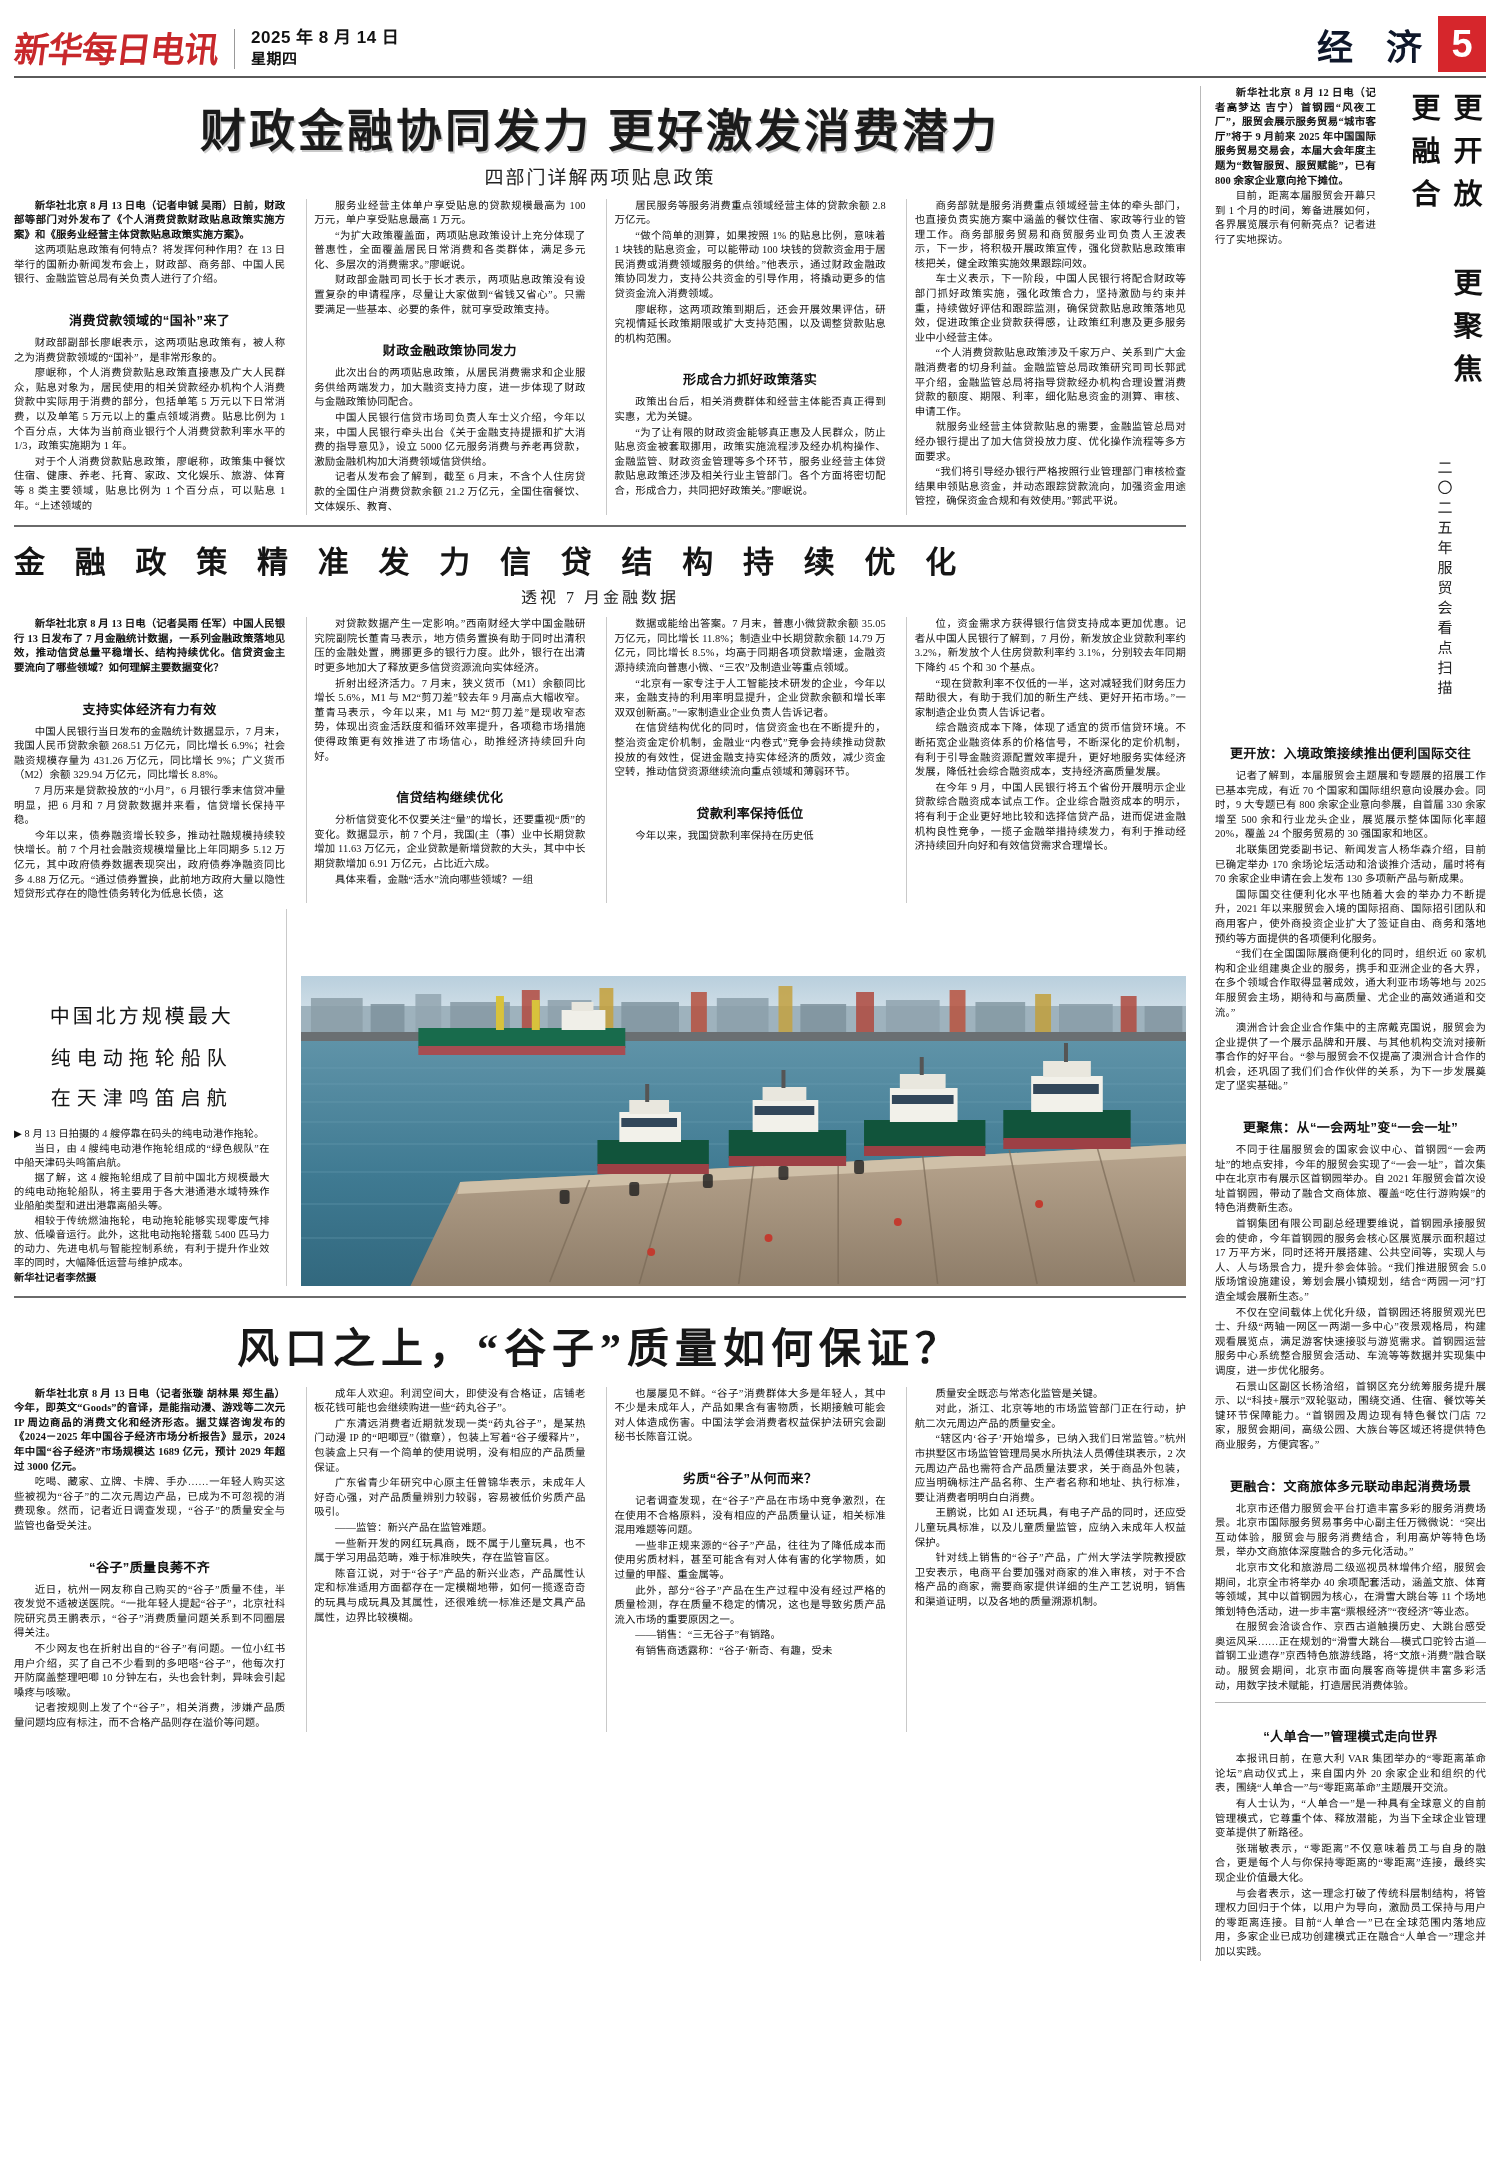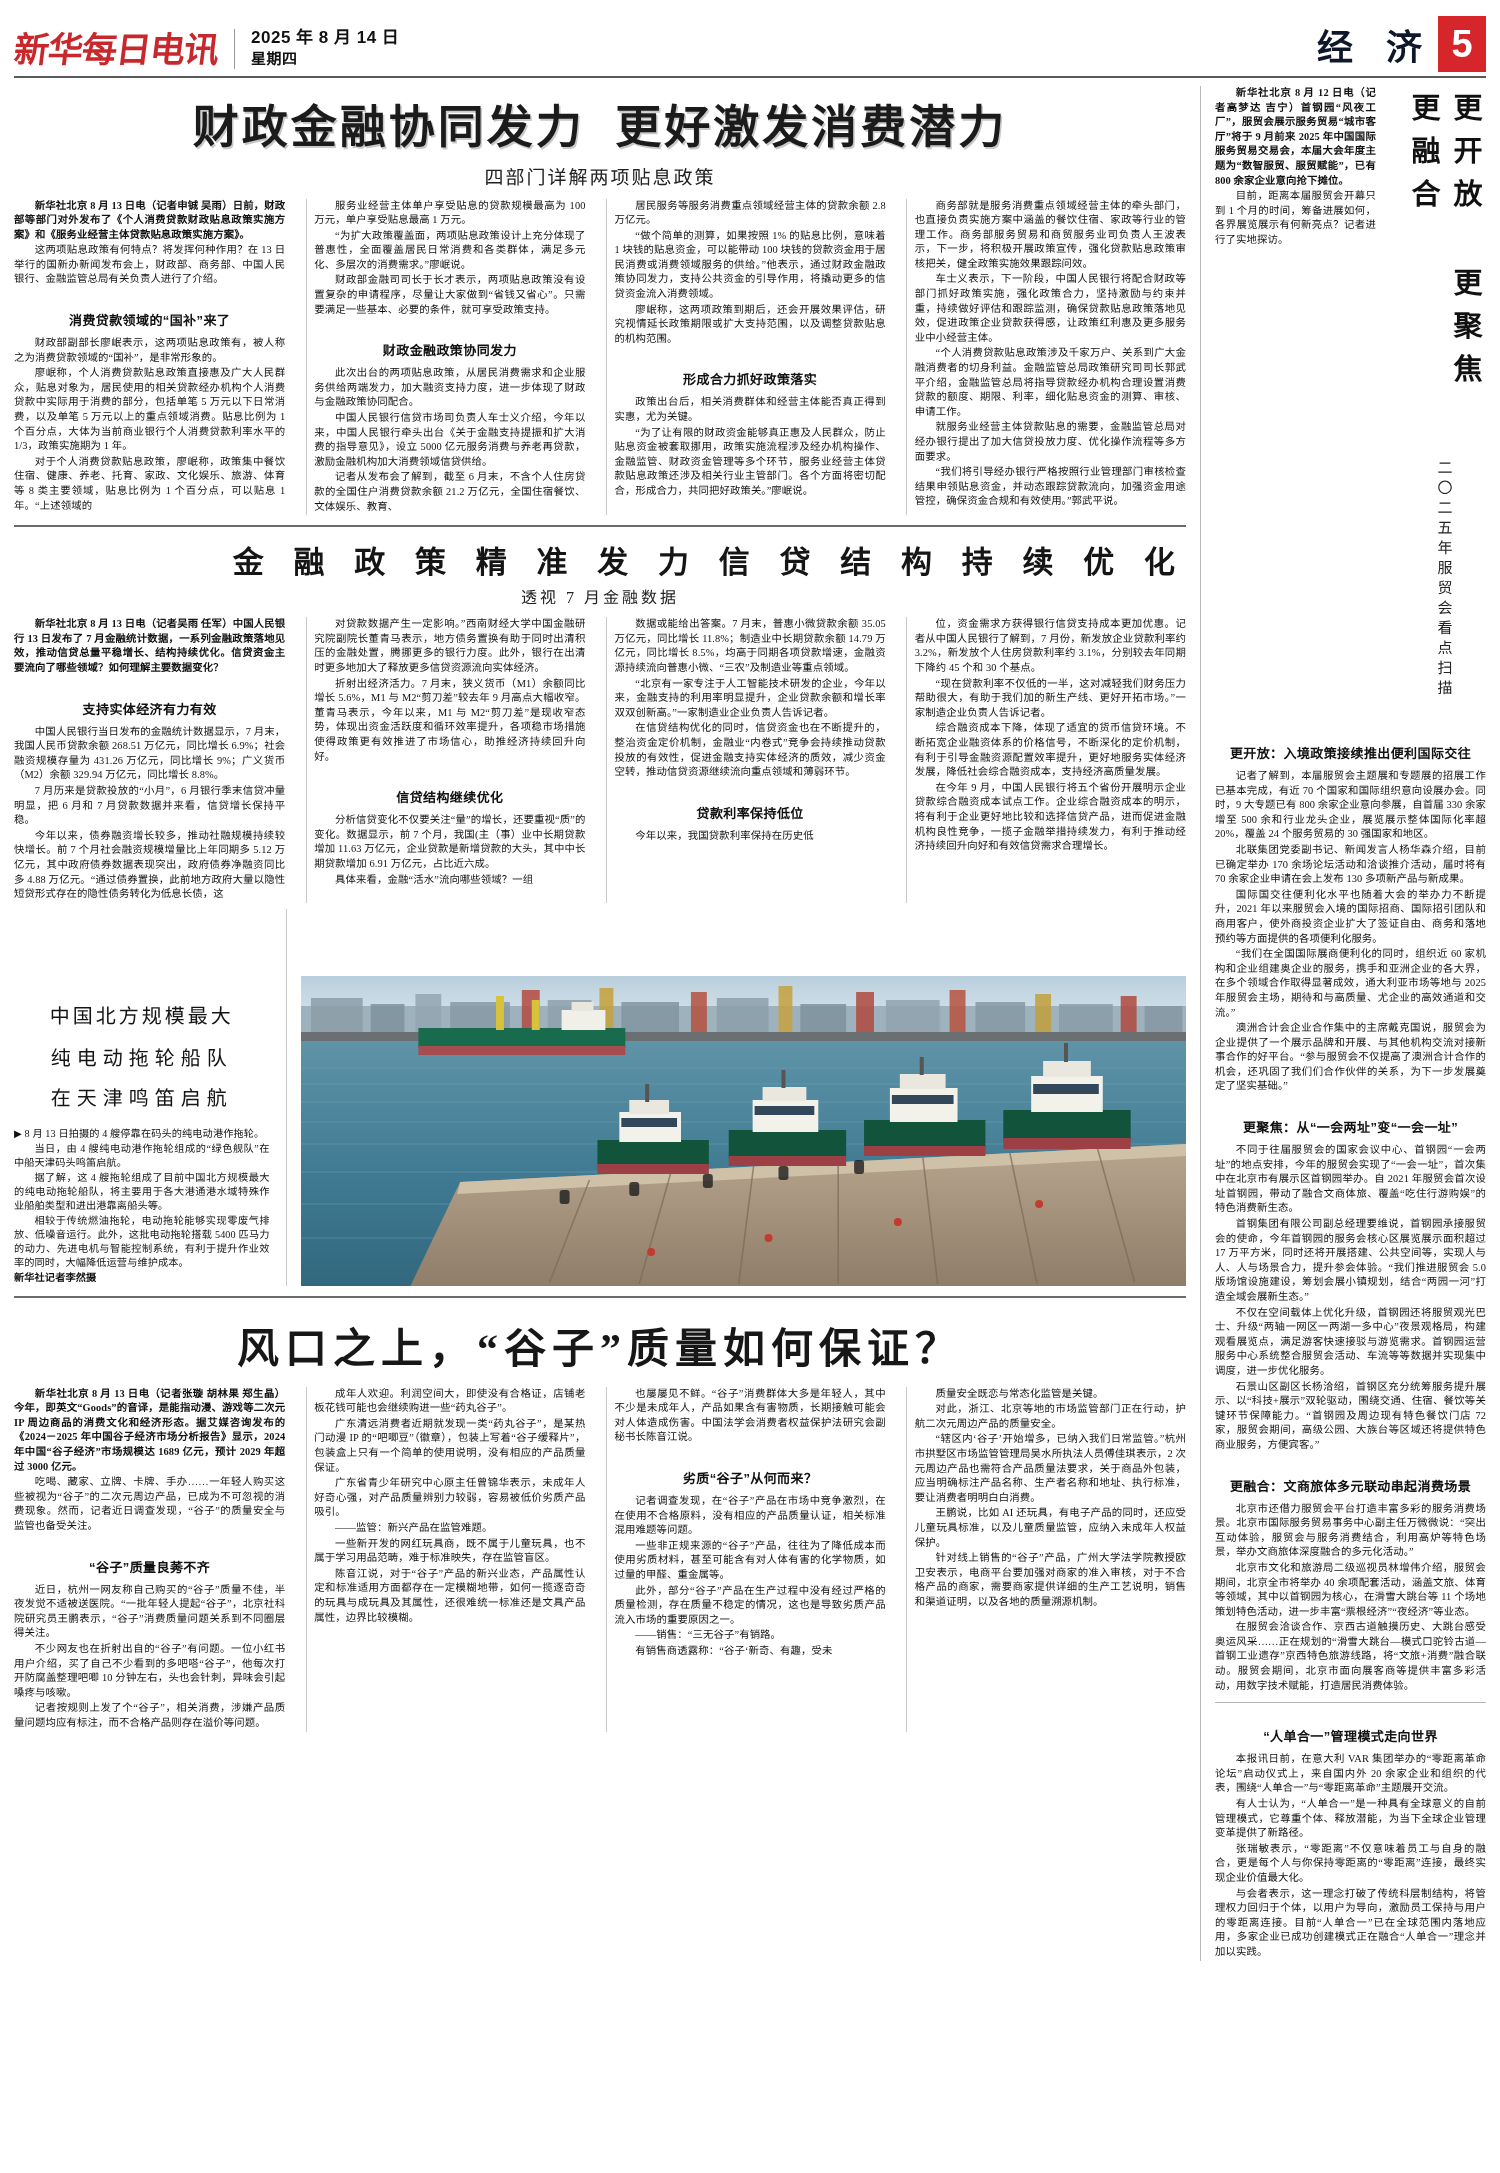--- a/index.html
+++ b/index.html
@@ -54,36 +54,36 @@
   .col h4{
     margin:23px 0 7px 0;text-align:center;font-size:13px;font-weight:bold;
     font-family:"Liberation Sans","DejaVu Sans",sans-serif;text-indent:0;letter-spacing:.4px;
   }
   .lead{font-weight:bold;}
 
   
   .story-top{position:relative;padding-top:6px;}
   .hl-main{
     text-align:center;font-size:46px;font-weight:bold;letter-spacing:3px;
-    font-family:Liberation Mono, monospace;line-height:1.12;margin:14px 0 4px 0;
+    font-family:Liberation Sans, sans-serif;line-height:1.12;margin:14px 0 4px 0;
     color:#1b1b1b;text-shadow:1.5px 1.5px 0 #c9c9c9;
   }
   .hl-sub{
     text-align:center;font-size:19px;letter-spacing:2px;margin:4px 0 10px 0;
     font-family:"Liberation Serif",serif;color:#222;
   }
   .cols4{display:grid;grid-template-columns:repeat(4,1fr);column-gap:29px;}
   .cols4 > .col{position:relative;}
   .cols4 > .col + .col::before{
     content:"";position:absolute;left:-8.5px;top:0;bottom:0;width:1px;background:#c9c9c9;
   }
 
   
   .hl-second{
-    text-align:right;font-size:31px;font-weight:bold;letter-spacing:11px;
+    text-align:left;font-size:31px;font-weight:bold;letter-spacing:11px;
     font-family:"Liberation Serif",serif;margin:10px 0 2px 0;color:#151515;
   }
   .hl-second-sub{
     text-align:center;font-size:16px;letter-spacing:3px;margin:2px 0 9px 0;color:#222;
   }
   .photo{width:100%;height:310px;display:block;border:0;}
   .photo-title{
     font-size:20px;line-height:34px;letter-spacing:3px;text-align:center;
     margin:12px 0 8px 0;color:#141414;
   }

